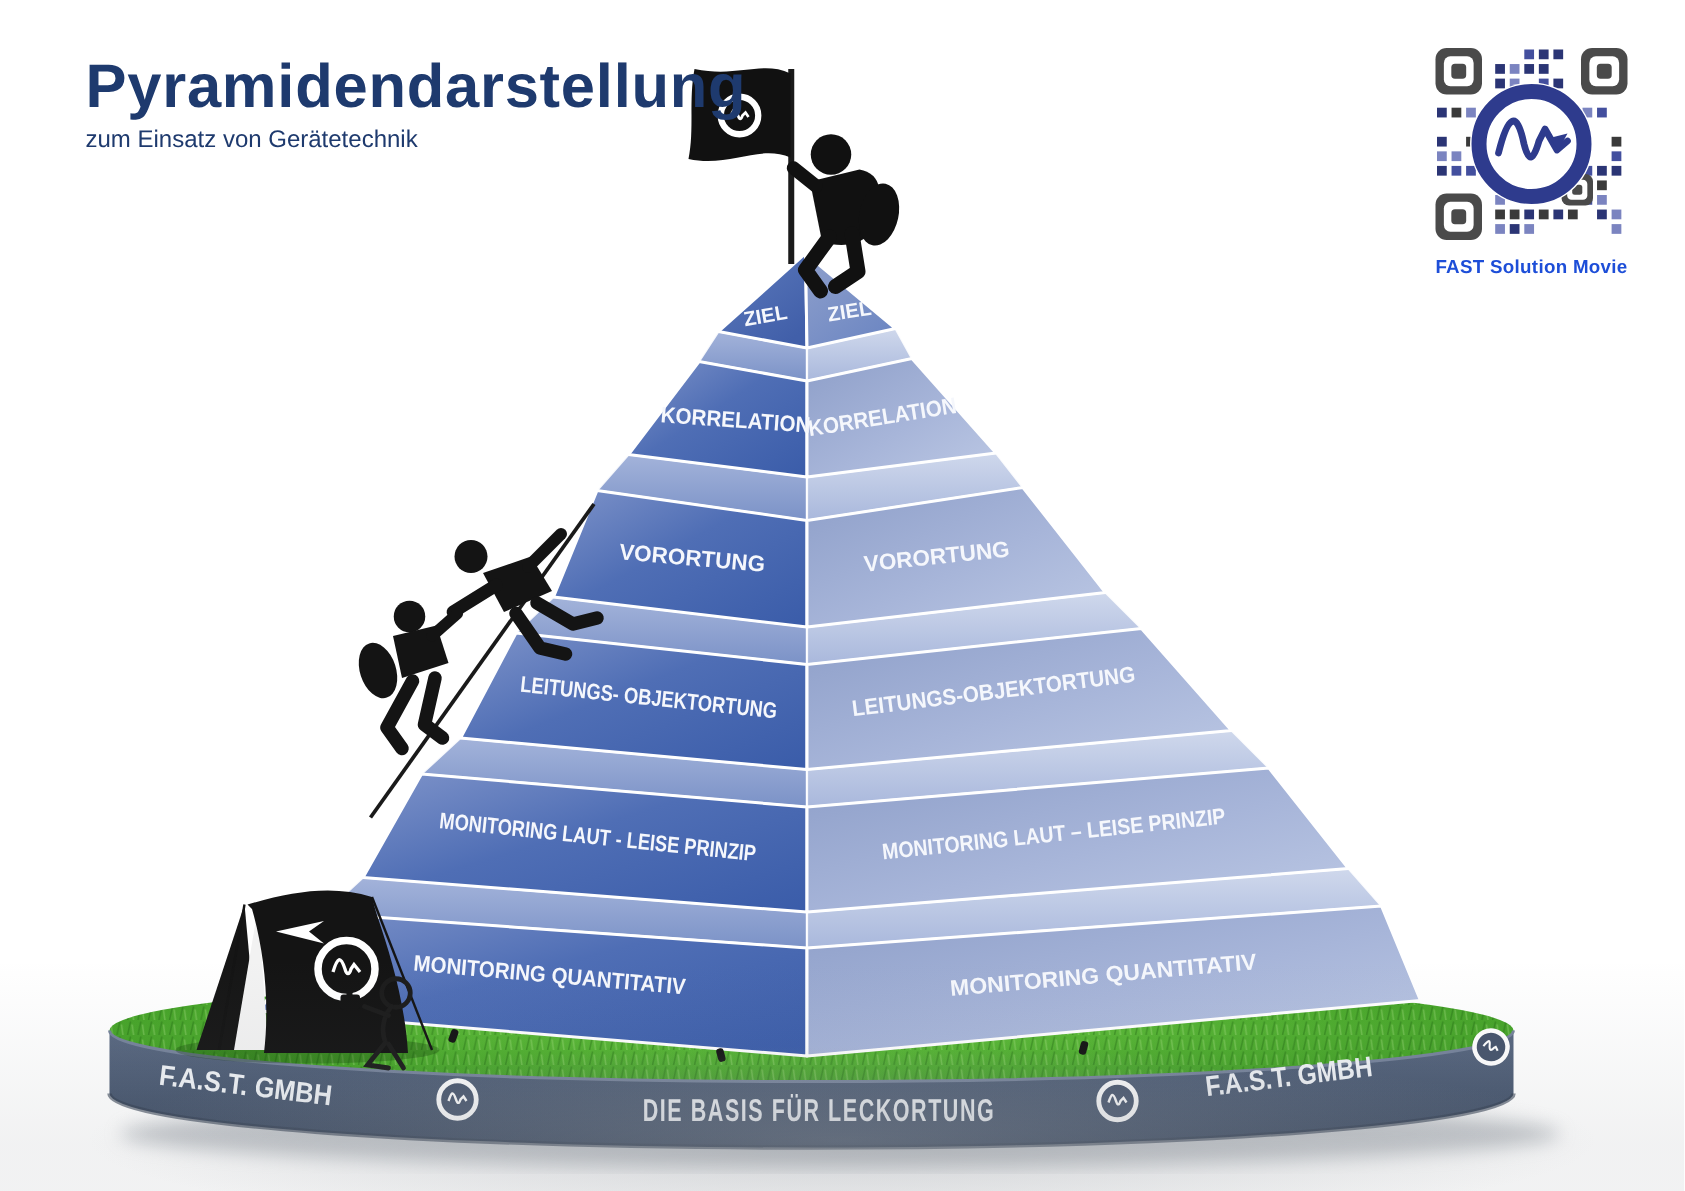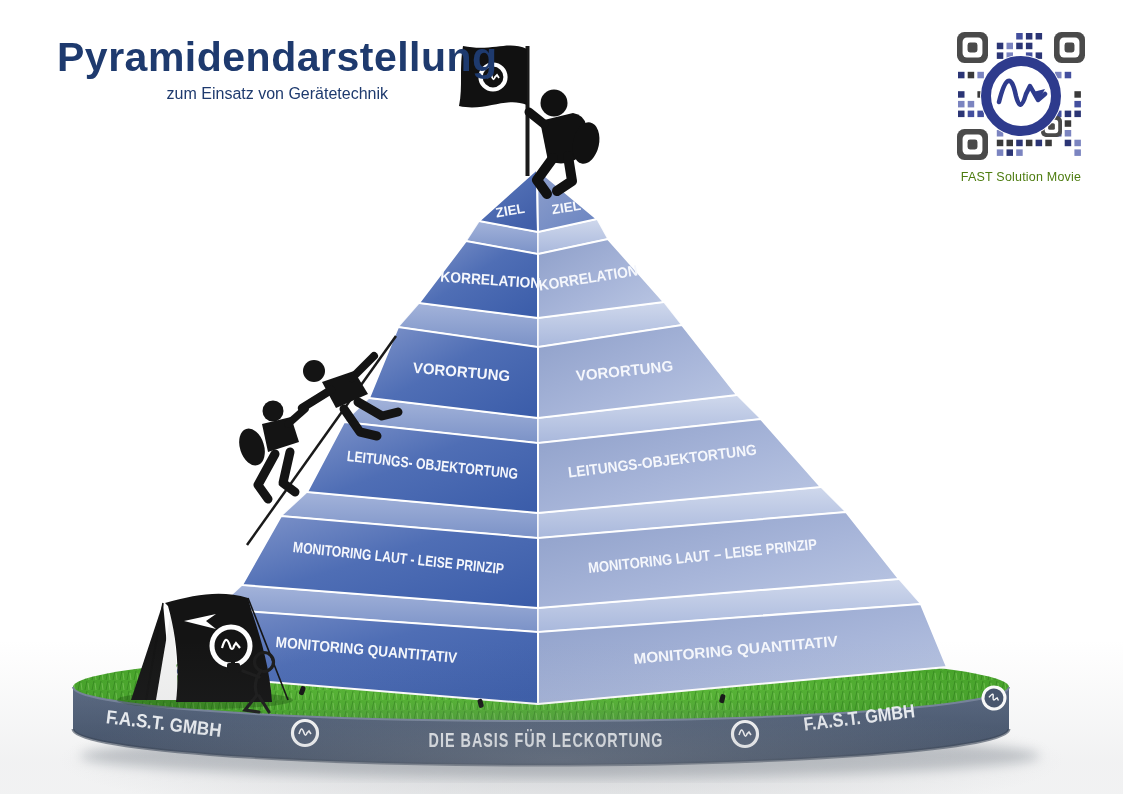--- a/index.html
+++ b/index.html
@@ -2,25 +2,25 @@
 <html><head>
 <meta charset="utf-8">
 <style>
   html,body{margin:0;padding:0;background:#ffffff;}
   .page{position:relative;width:1123px;height:794px;background:#ffffff;overflow:hidden;
         font-family:"Liberation Sans",sans-serif;}
   .bottom-shade{position:absolute;left:0;top:640px;width:1123px;height:154px;
         background:radial-gradient(ellipse 720px 90px at 50% 78%, rgba(150,155,162,0.38), rgba(150,155,162,0.0) 70%),
                    linear-gradient(to bottom, rgba(0,0,0,0) 0%, rgba(120,125,132,0.10) 80%);
         pointer-events:none;}
-  .hdr{position:absolute;left:57px;top:36px;color:#1e3a6e;text-align:center;}
+  .hdr{position:absolute;left:57px;top:36px;color:#1e3a6e;}
   .hdr h1{margin:0;font-size:41px;font-weight:600;letter-spacing:0.5px;line-height:1.05;}
   .hdr .sub{margin-top:6px;font-size:16px;font-weight:400;color:#1e3a6e;}
   .qr{position:absolute;left:953px;top:28px;width:136px;text-align:center;}
-  .qr-caption{margin-top:2px;font-size:12.5px;font-weight:normal;color:#4d7c0f;letter-spacing:0.2px;white-space:nowrap;}
+  .qr-caption{margin-top:2px;font-size:12.5px;font-weight:bold;color:#1d4ed8;letter-spacing:0.2px;white-space:nowrap;}
   svg text{font-family:"Liberation Sans",sans-serif;}
   .lvl-label{fill:#f5f7fc;font-weight:bold;}
   .band-label{fill:#eef1f5;font-weight:bold;}
 </style>
 </head>
 <body>
 
 <div class="page">
 
   <svg class="scene" width="1123" height="794" viewBox="0 0 1123 794">

